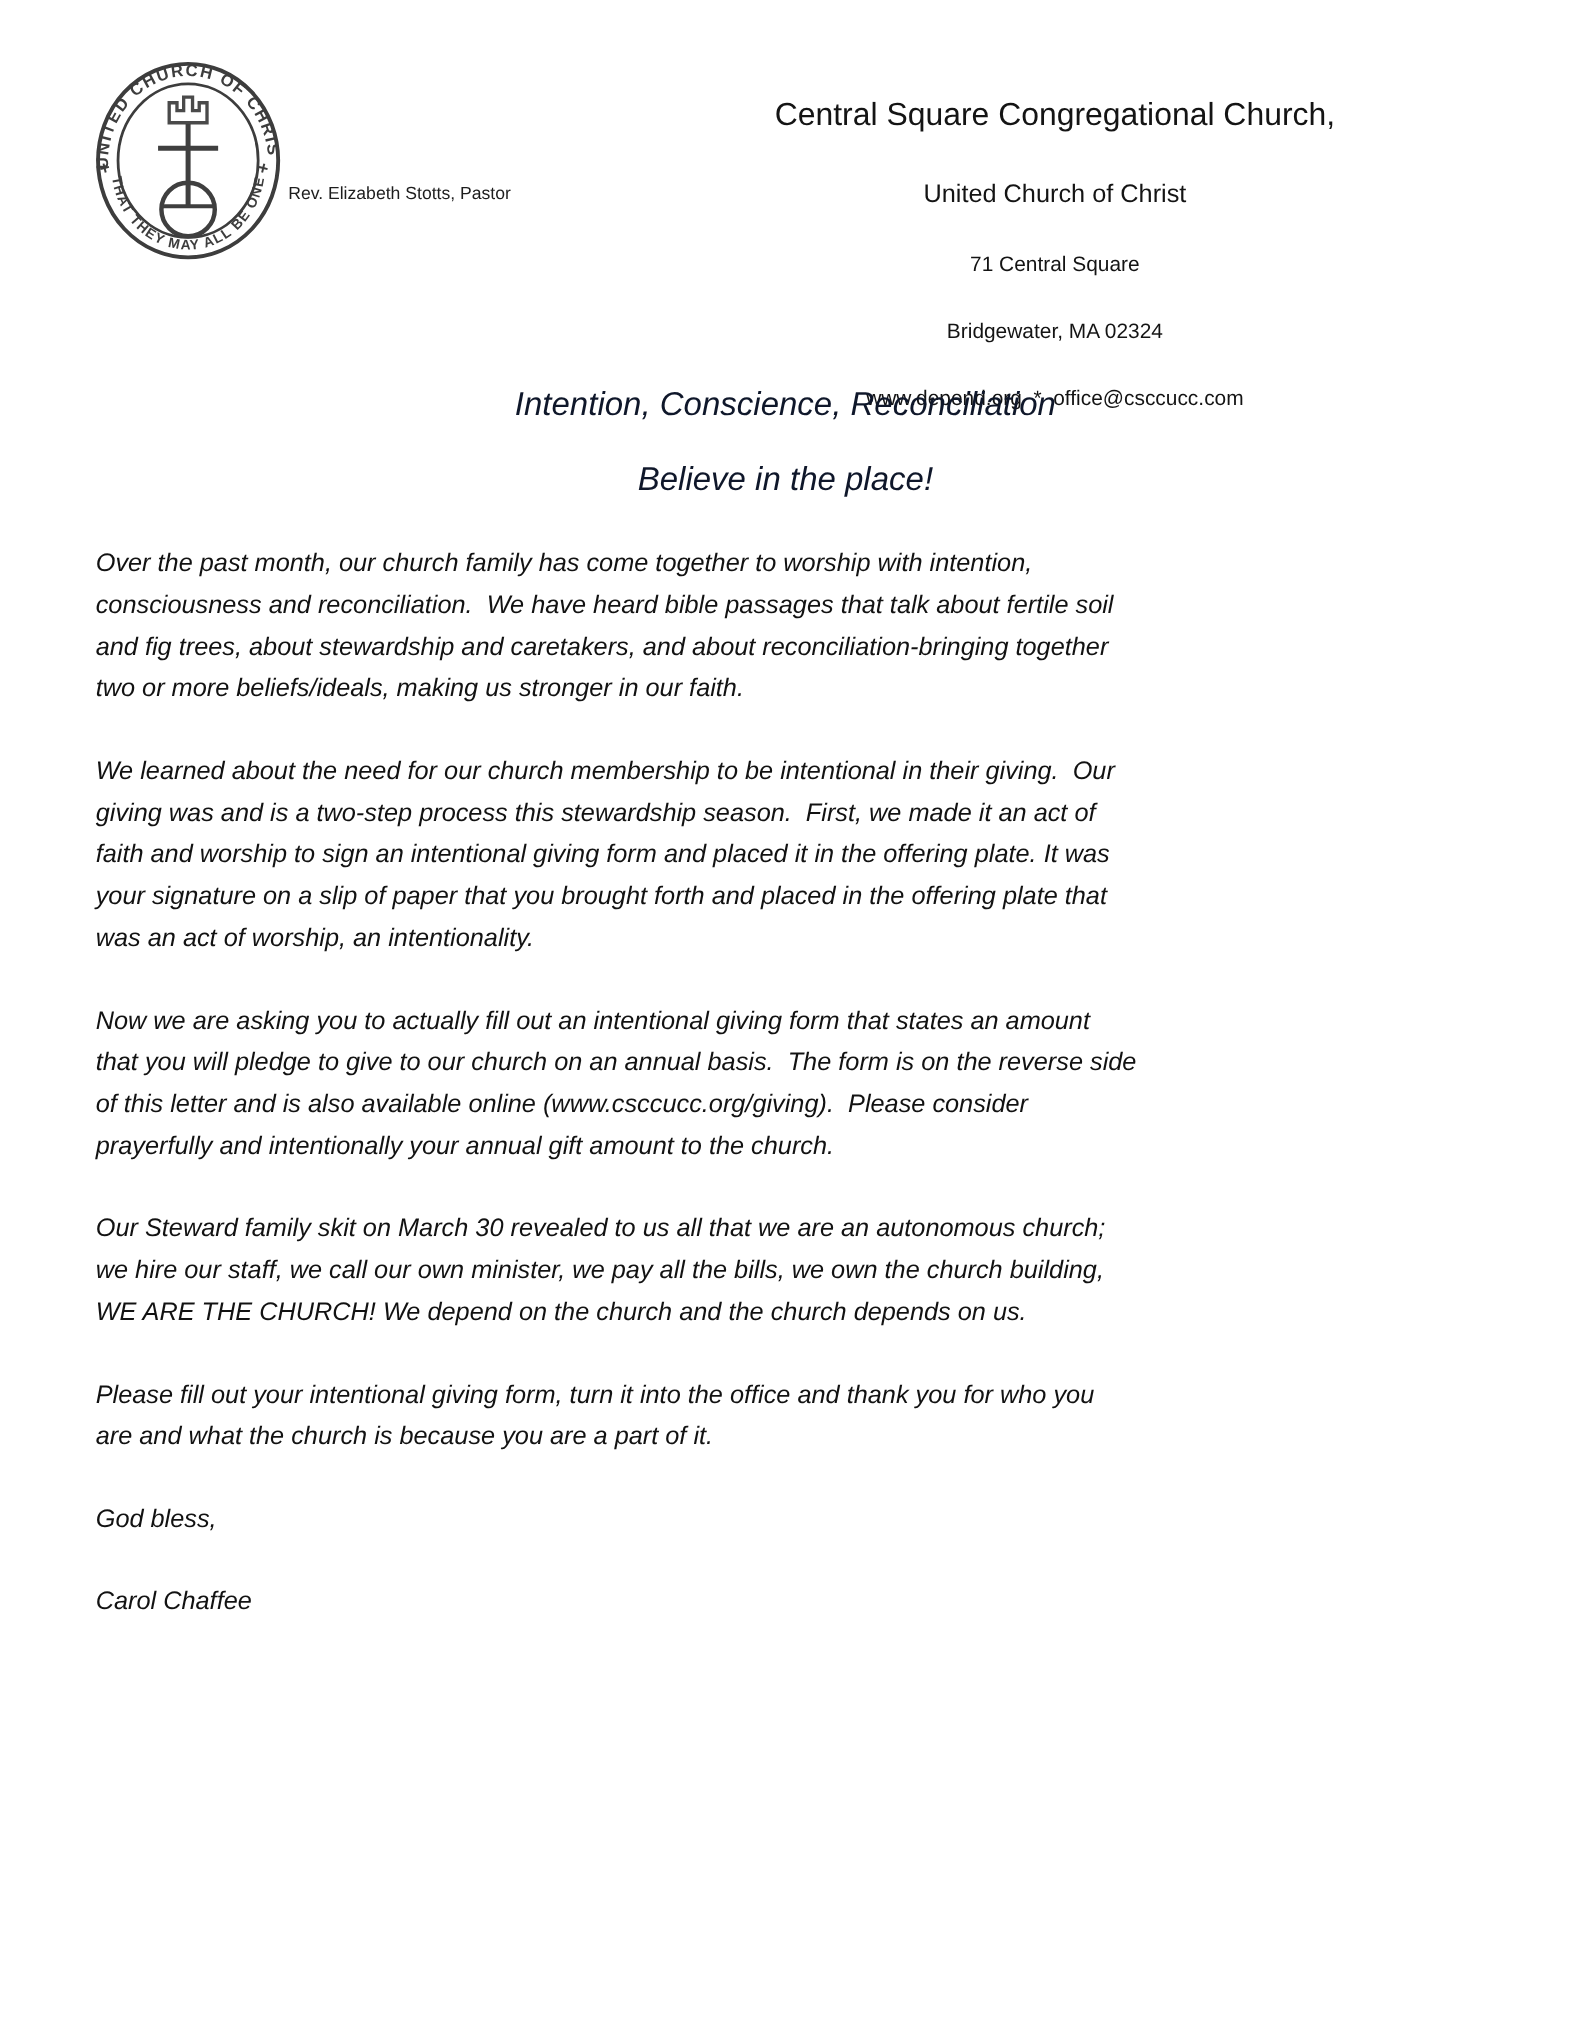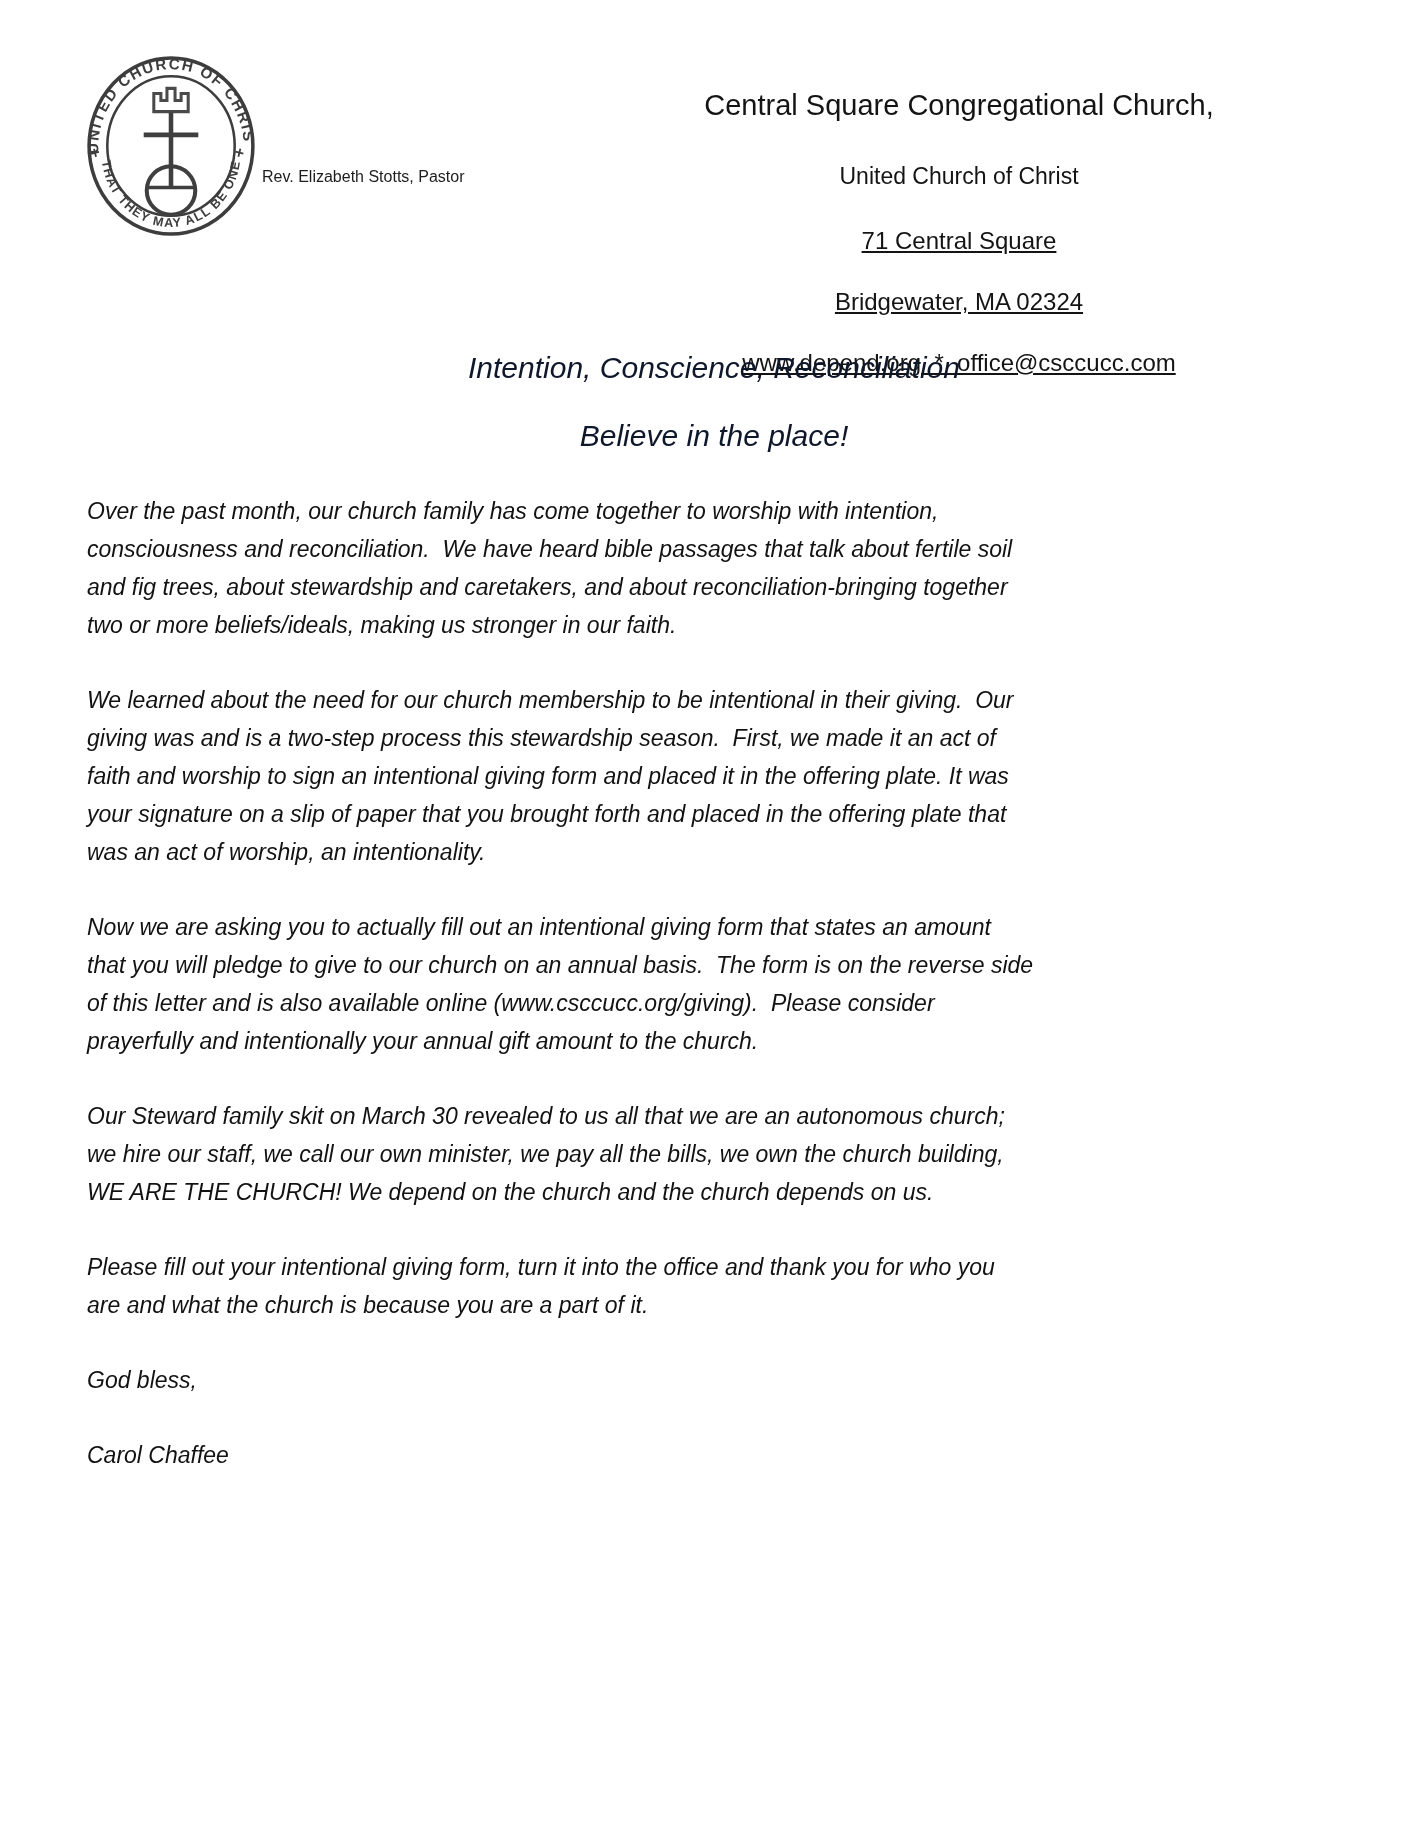--- a/index.html
+++ b/index.html
@@ -35,21 +35,21 @@
     position: absolute;
     left: 959px;
     top: 51px;
     transform: translateX(-50%);
     text-align: center;
     white-space: pre;
     color: #141414;
   }
   .church-name { font-size: 29px; line-height: 37px; }
   .denom       { font-size: 23px; line-height: 32px; }
-  .hline       { font-size: 24px; line-height: 25px; text-decoration: underline; }
+  .hline       { font-size: 19px; line-height: 25px; }
 
   
   .content {
     position: absolute;
     left: 87px;
     top: 348px;
     width: 1254px;
     font-style: italic;
   }
   .title, .subtitle {

